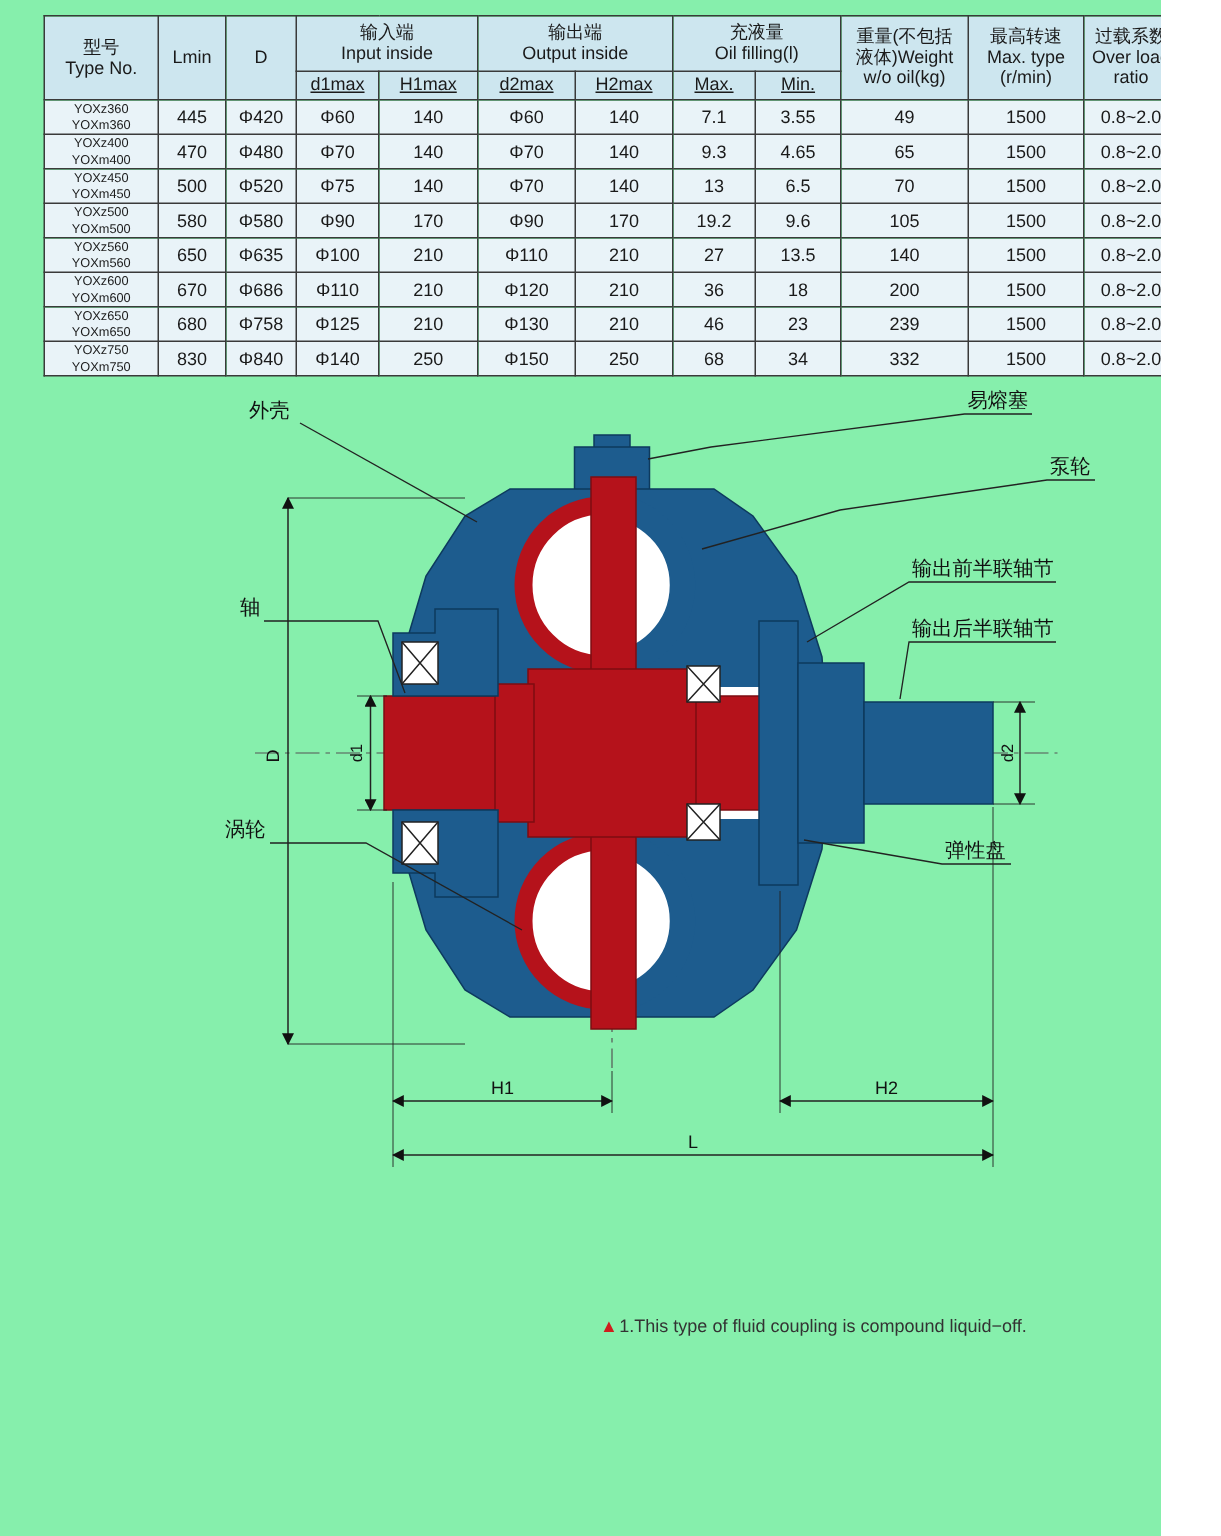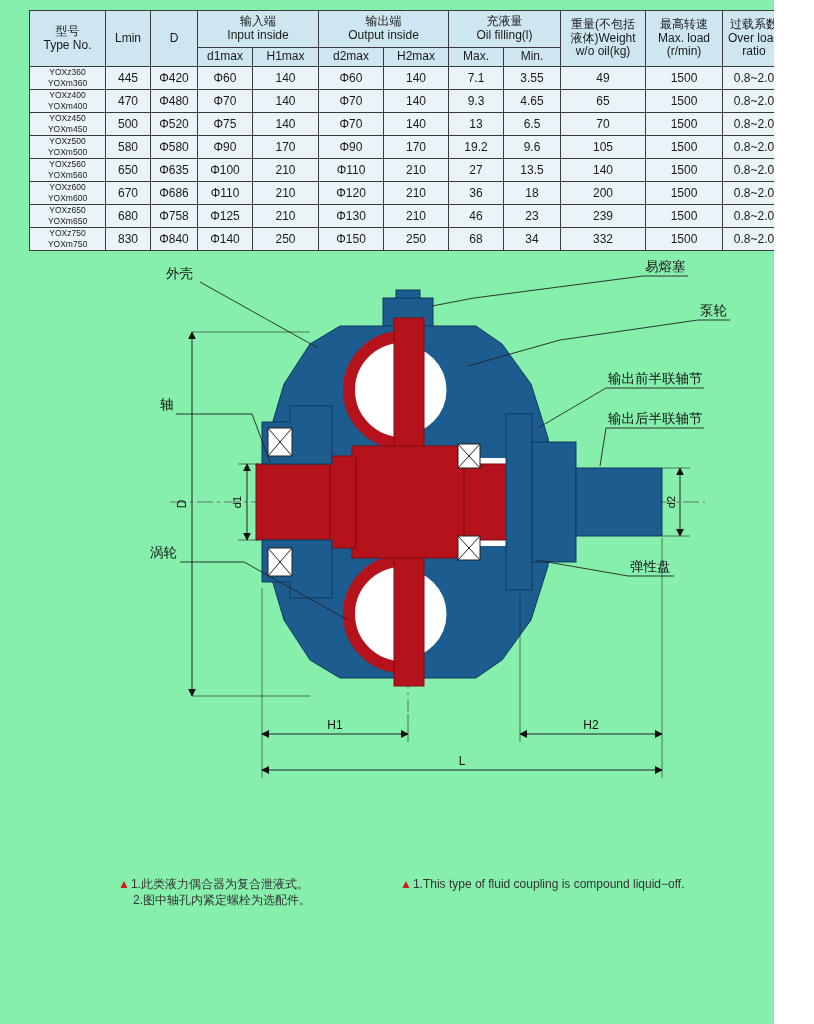--- a/index.html
+++ b/index.html
@@ -9,21 +9,21 @@
   table.spec { position:absolute; left:29px; top:10px; width:756px; border-collapse:collapse; table-layout:fixed; }
   table.spec th, table.spec td {
     border:1px solid #3a3a3a; text-align:center; vertical-align:middle;
     white-space:pre-line; overflow:hidden;
   }
   table.spec thead th {
     background:#cde6ef; font-weight:normal; font-size:12px; line-height:1.15;
     padding:1px 0; color:#1a1a1a;
   }
   table.spec thead tr.hrow1 th { height:34px; }
-  table.spec thead tr.hrow2 th { height:16px; }
+  table.spec thead tr.hrow2 th { height:16px;text-decoration:underline; }
   table.spec tbody td {
     background:#e9f3f8; font-size:12px; color:#1a1a1a; height:22px; padding:0 1px;
   }
   table.spec tbody td.type { font-size:8.5px; line-height:1.25; }
 
   svg text { font-family:"Liberation Sans", sans-serif; }
 
   .notes { position:absolute; left:0; top:876px; width:814px; height:40px; }
   .note-col { position:absolute; top:0; }
   .note-line { font-size:12px; color:#333333; line-height:1.35; white-space:nowrap; }
@@ -59,21 +59,21 @@
         <th colspan="2">输入端
 Input inside</th>
         <th colspan="2">输出端
 Output inside</th>
         <th colspan="2">充液量
 Oil filling(l)</th>
         <th rowspan="2">重量(不包括
 液体)Weight
 w/o oil(kg)</th>
         <th rowspan="2">最高转速
-Max. load
+Max. type
 (r/min)</th>
         <th rowspan="2">过载系数
 Over load
 ratio</th>
       </tr>
       <tr class="hrow2">
         <th>d1max</th>
         <th>H1max</th>
         <th>d2max</th>
         <th>H2max</th>
@@ -323,28 +323,20 @@
       <text x="700" y="63">泵轮</text>
       <text x="608" y="131">输出前半联轴节</text>
       <text x="608" y="171">输出后半联轴节</text>
       <text x="160" y="157">轴</text>
       <text x="150" y="305">涡轮</text>
       <text x="630" y="319">弹性盘</text>
     </g>
   </svg>
 
   <div class="notes">
-    <div class="note-col" style="left:118px;">
-      <div class="note-line">
-        <span class="tri">▲</span><span>1.此类液力偶合器为复合泄液式。</span>
-      </div>
-      <div class="note-line indent">
-        <span>2.图中轴孔内紧定螺栓为选配件。</span>
-      </div>
-    </div>
     <div class="note-col" style="left:400px;">
       <div class="note-line">
         <span class="tri">▲</span><span>1.This type of fluid coupling is compound liquid−off.</span>
       </div>
     </div>
   </div>
 
 </div>
 
 </body></html>

